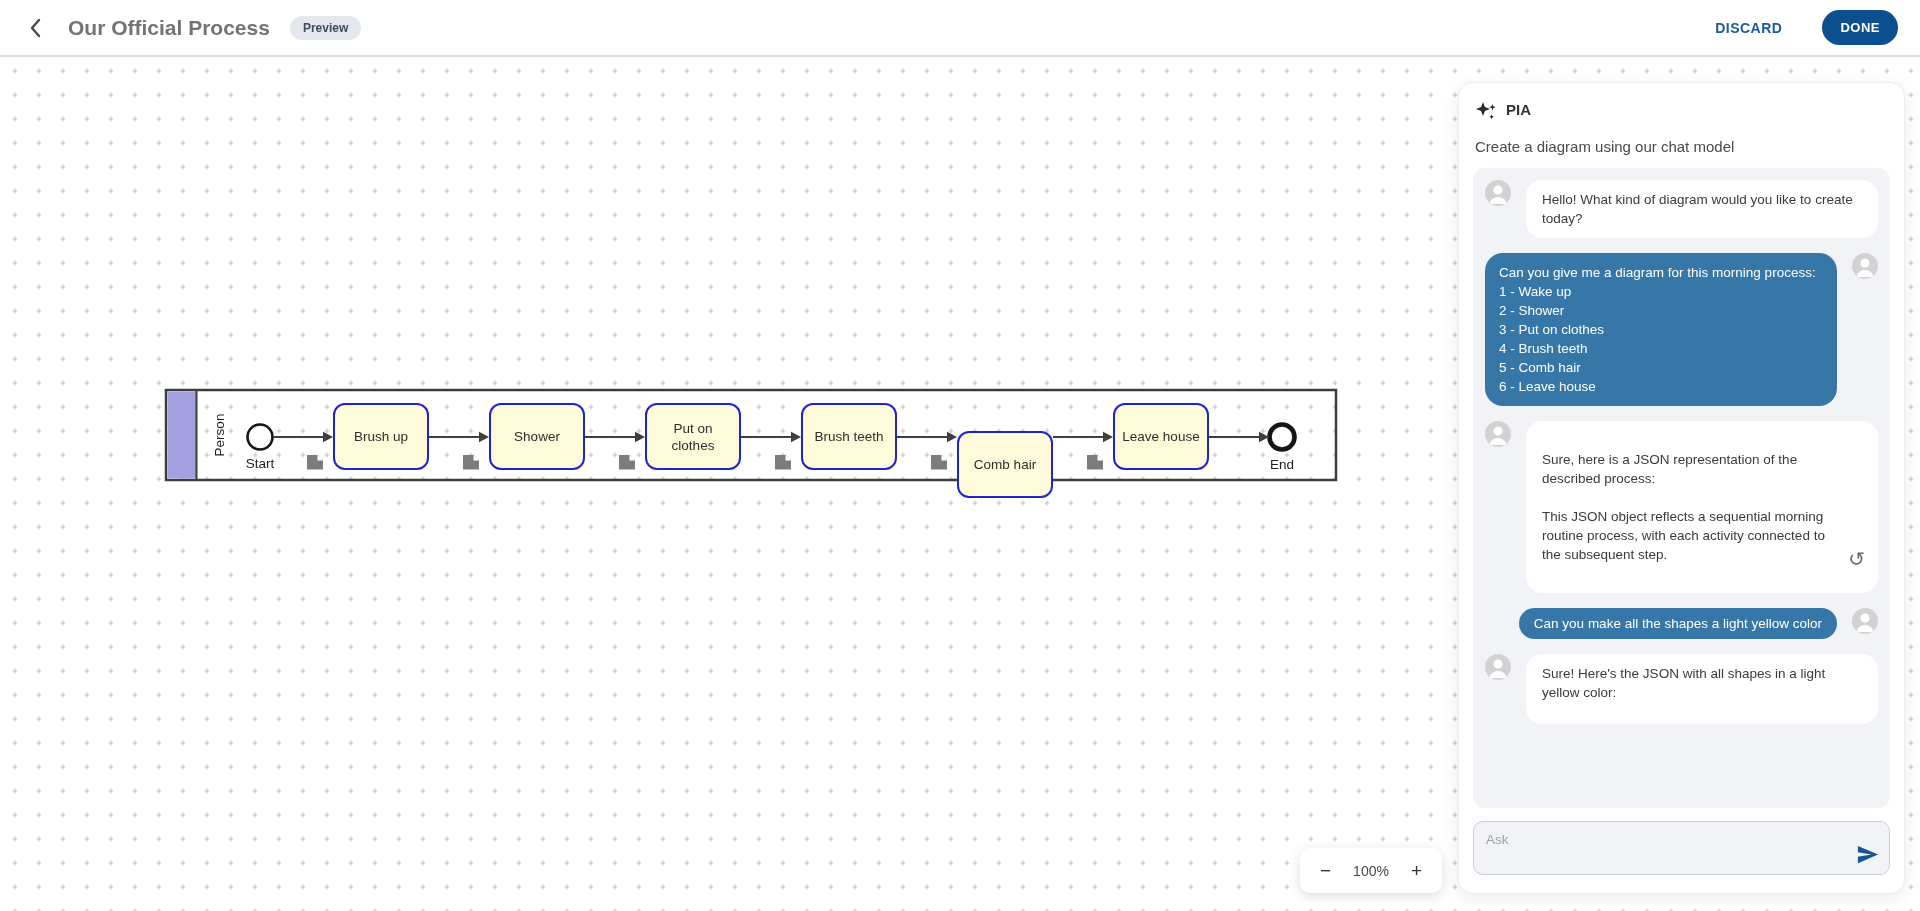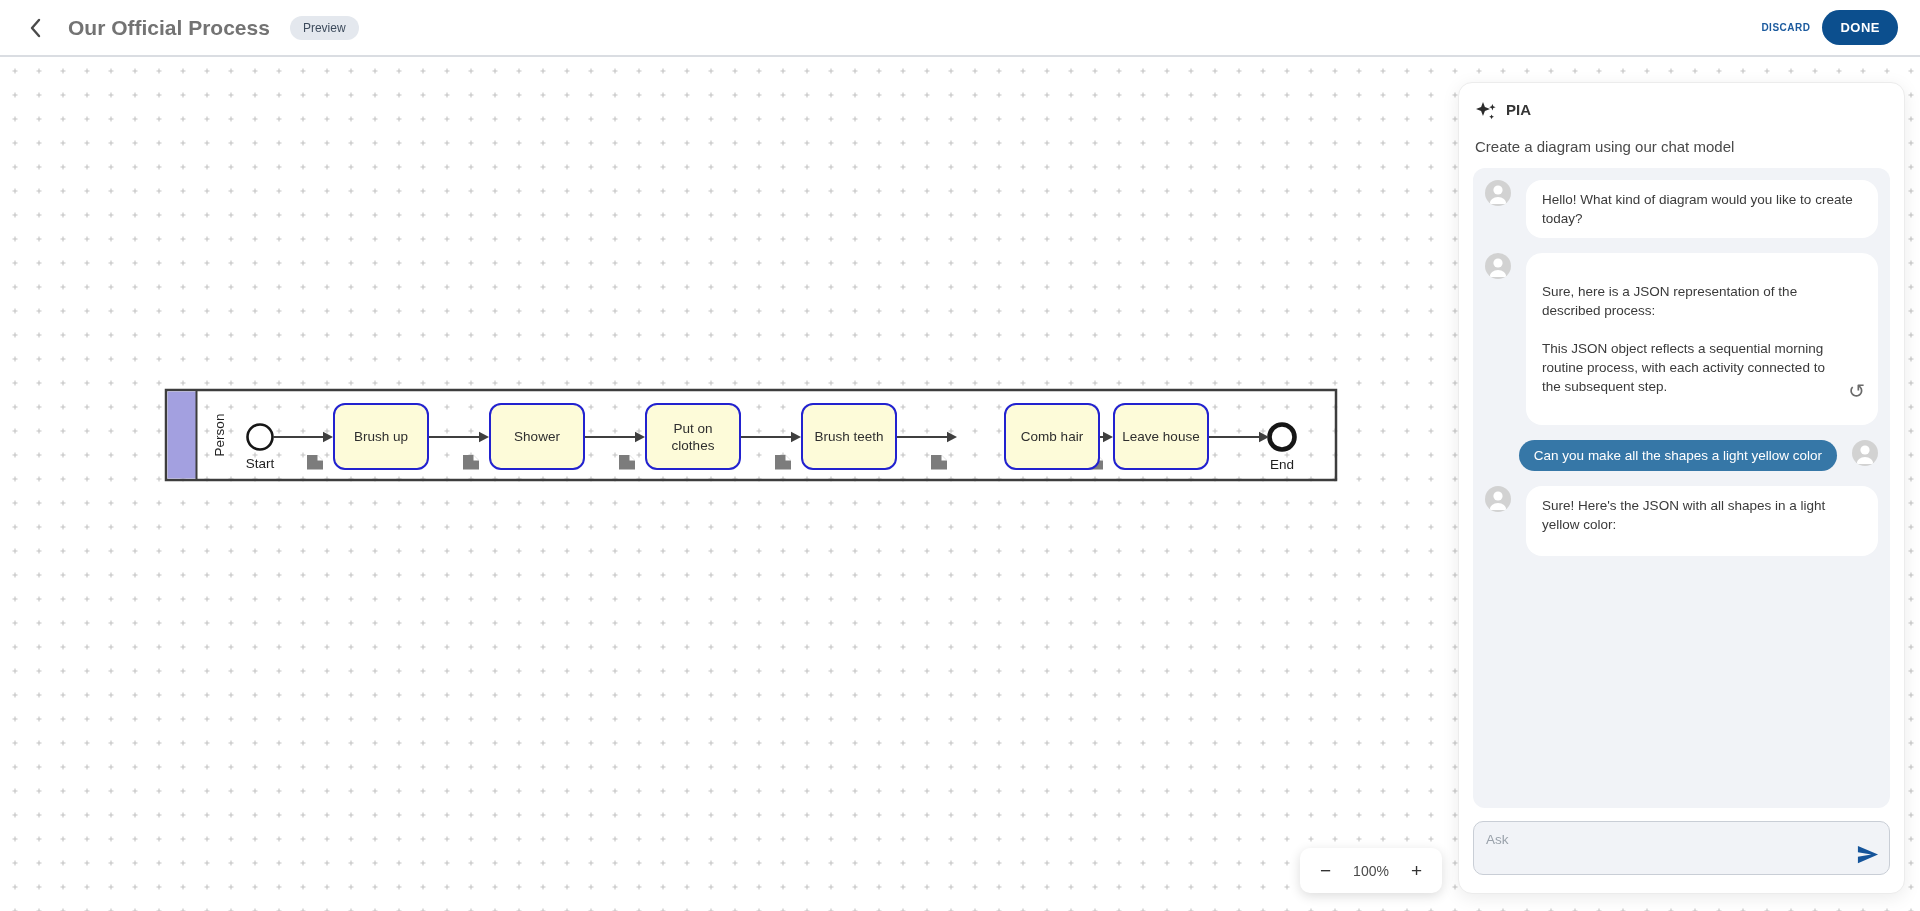--- a/index.html
+++ b/index.html
@@ -12,36 +12,36 @@
   }
   *{box-sizing:border-box;margin:0;padding:0;}
   html,body{width:1920px;height:911px;overflow:hidden;background:#fff;
     font-family:"Liberation Sans",sans-serif;color:#333;}
   
   .topbar{height:57px;background:#fff;border-bottom:2px solid #dadde2;
     display:flex;align-items:center;padding:0 22px;position:relative;z-index:5;}
   .back-btn{background:none;border:none;cursor:pointer;display:flex;align-items:center;padding:4px;}
   .page-title{font-size:21px;font-weight:700;color:#737373;margin-left:20px;}
   .preview-badge{margin-left:20px;background:#e4e8ee;color:#3d4b5c;font-size:12px;
-    padding:6px 13px;border-radius:14px;line-height:1;}
+    padding:6px 13px;border-radius:14px;line-height:1;font-weight:bold;}
   .topbar-spacer{flex:1;}
-  .discard-btn{background:none;border:none;color:#1b5a9e;font-size:10px;font-weight:600;
-    letter-spacing:.5px;cursor:pointer;margin-right:12px;font-family:inherit;}
+  .discard-btn{background:none;border:none;color:#1b5a9e;font-size:14px;font-weight:600;
+    letter-spacing:.5px;cursor:pointer;margin-right:40px;font-family:inherit;}
   .done-btn{background:var(--accent-blue);color:#fff;border:none;font-size:13px;font-weight:700;
     letter-spacing:.5px;padding:10px 18px;border-radius:18px;cursor:pointer;font-family:inherit;}
   
   .canvas{position:relative;width:1920px;height:854px;background:#fff;}
   .grid-svg,.diagram-svg{position:absolute;left:0;top:0;}
   
   .task{position:absolute;top:346px;width:96px;height:67px;background:var(--task-fill);
     border:2px solid var(--task-border);border-radius:12px;display:flex;align-items:center;
     justify-content:center;text-align:center;font-size:13.5px;line-height:17px;color:#2e2e2e;
     padding:2px 7px;cursor:pointer;}
   .task-1{left:333px;} .task-2{left:489px;} .task-3{left:645px;}
-  .task-4{left:801px;} .task-5{left:1004px;} .task-6{left:1113px;}
+  .task-4{left:801px;} .task-5{left:957px;margin-top:28px;} .task-6{left:1113px;}
   
   .zoom-pill{position:absolute;left:1300px;top:791px;width:142px;height:45px;background:#fff;
     border-radius:10px;box-shadow:0 3px 12px rgba(0,0,0,.14);display:flex;align-items:center;
     justify-content:space-between;padding:0 16px;z-index:4;}
   .zoom-btn{background:none;border:none;font-size:19px;color:#333;cursor:pointer;line-height:1;
     font-family:inherit;padding:2px 4px;}
   .zoom-level{font-size:14px;color:#4a4a4a;}
   
   .pia-card{position:absolute;left:1458px;top:25px;width:447px;height:812px;background:#fff;
     border:1px solid #ececec;border-radius:14px;box-shadow:0 4px 18px rgba(0,0,0,.08);
@@ -188,20 +188,35 @@
       <div class="msg-row bot">
         <span class="avatar">
           <svg width="26" height="26" viewBox="0 0 26 26">
             <circle cx="13" cy="10" r="4.6" fill="#fff"></circle>
               <path d="M4.6 24 a8.4 7 0 0 1 16.8 0 Z" fill="#fff"></path>
           </svg>
         </span>
         <div class="bubble bot">Hello! What kind of diagram would you like to create today?</div>
       </div>
 
+      <div class="msg-row user">
+        <div class="bubble user">Can you give me a diagram for this morning process:
+1 - Wake up
+2 - Shower
+3 - Put on clothes
+4 - Brush teeth
+5 - Comb hair
+6 - Leave house</div>
+        <span class="avatar">
+          <svg width="26" height="26" viewBox="0 0 26 26">
+            <circle cx="13" cy="10" r="4.6" fill="#fff"></circle>
+              <path d="M4.6 24 a8.4 7 0 0 1 16.8 0 Z" fill="#fff"></path>
+          </svg>
+        </span>
+      </div>
 
       <div class="msg-row bot">
         <span class="avatar">
           <svg width="26" height="26" viewBox="0 0 26 26">
             <circle cx="13" cy="10" r="4.6" fill="#fff"></circle>
               <path d="M4.6 24 a8.4 7 0 0 1 16.8 0 Z" fill="#fff"></path>
           </svg>
         </span>
         <div class="bubble bot with-tool">
           <span>Sure, here is a JSON representation of the described process:

